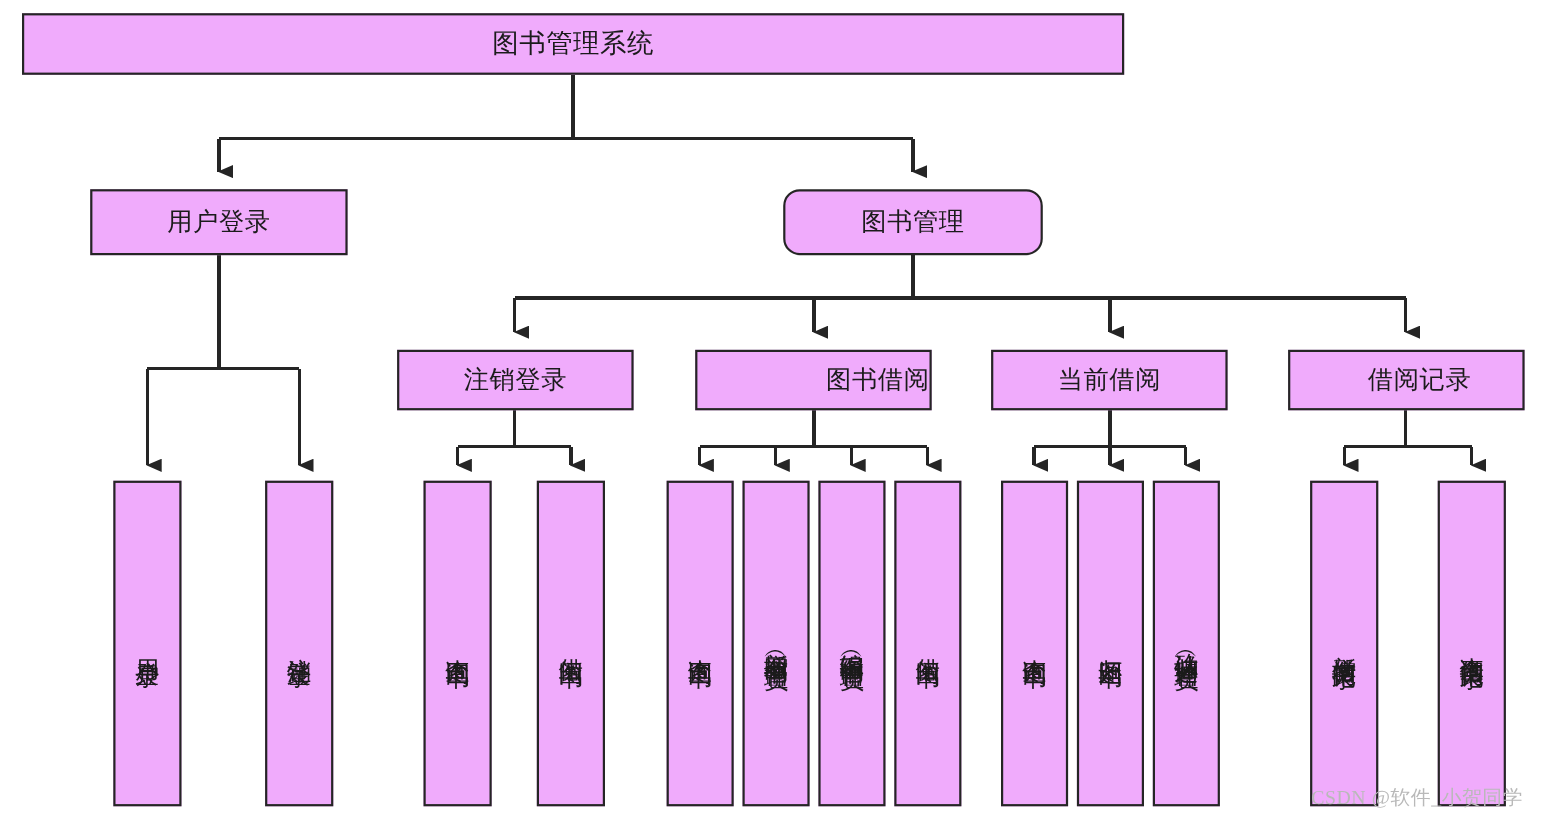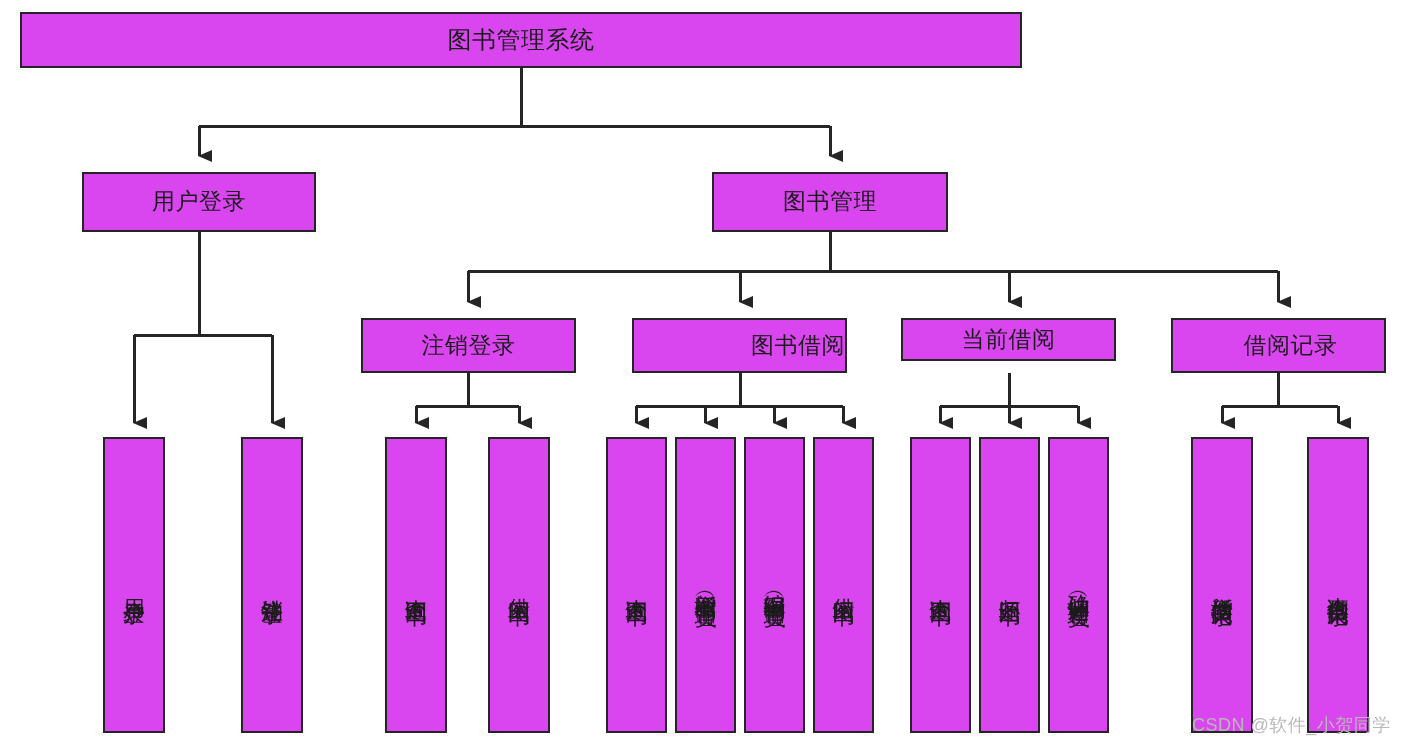--- a/index.html
+++ b/index.html
@@ -21,21 +21,21 @@
   #wires {
     position: absolute;
     left: 0;
     top: 0;
     width: 1405px;
     height: 747px;
   }
   .node {
     position: absolute;
     box-sizing: border-box;
-    background: #d946ef;
+    background: #f0abfc;
     border: 2px solid #252525;
     display: flex;
     align-items: center;
     justify-content: center;
     overflow: hidden;
   }
   .node-label {
     color: #1b1b1b;
     font-size: 23px;
     line-height: 1.18;
@@ -120,31 +120,31 @@
     </g>
   </svg>
 
   <div class="node root" style="left:20px; top:12px; width:1002px; height:56px;">
     <span class="node-label">图书管理系统</span>
   </div>
 
   <div class="node level2" style="left:82px; top:172px; width:234px; height:60px;">
     <span class="node-label">用户登录</span>
   </div>
-  <div class="node level2" style="left:712px; top:172px; width:236px; height:60px;">
+  <div class="node level2" style="left:712px; top:172px; width:236px; height:60px;border-radius:15px;">
     <span class="node-label">图书管理</span>
   </div>
 
   <div class="node level2" style="left:361px; top:318px; width:215px; height:55px;">
     <span class="node-label">注销登录</span>
   </div>
   <div class="node level2" style="left:632px; top:318px; width:215px; height:55px;justify-content:flex-end;">
     <span class="node-label">图书借阅</span>
   </div>
-  <div class="node level2" style="left:901px; top:318px; width:215px; height:43px;">
+  <div class="node level2" style="left:901px; top:318px; width:215px; height:55px;">
     <span class="node-label">当前借阅</span>
   </div>
   <div class="node level2" style="left:1171px; top:318px; width:215px; height:55px;padding-left:24px;">
     <span class="node-label">借阅记录</span>
   </div>
 
   <div class="node leaf" style="left:103px; top:437px; width:62px; height:296px;">
     <span class="node-label">用户登录</span>
   </div>
   <div class="node leaf" style="left:241px; top:437px; width:62px; height:296px;">
@@ -181,15 +181,15 @@
     <span class="node-label">确认归还（管理员）</span>
   </div>
 
   <div class="node leaf" style="left:1191px; top:437px; width:62px; height:296px;">
     <span class="node-label">新增借阅记录</span>
   </div>
   <div class="node leaf" style="left:1307px; top:437px; width:62px; height:296px;">
     <span class="node-label">查询借阅记录</span>
   </div>
 
-  <div class="watermark" style="left:1192px; top:713px;">CSDN @软件_小贺同学</div>
+  <div class="watermark" style="left:1192px; top:713px;font-family:Liberation Serif, serif;">CSDN @软件_小贺同学</div>
 
 </div>
 
 </body></html>

